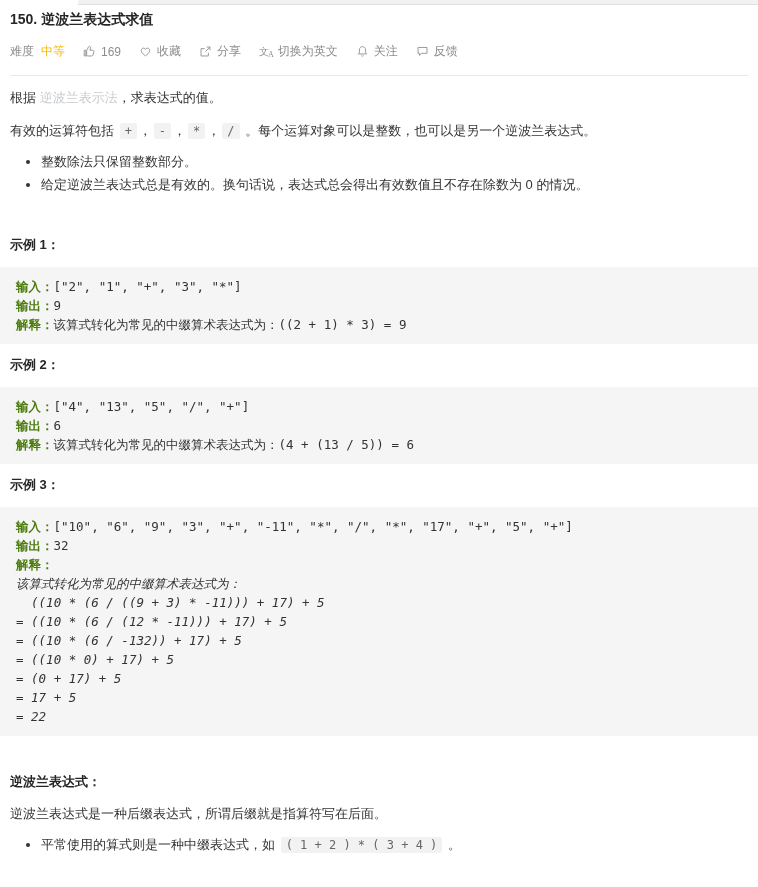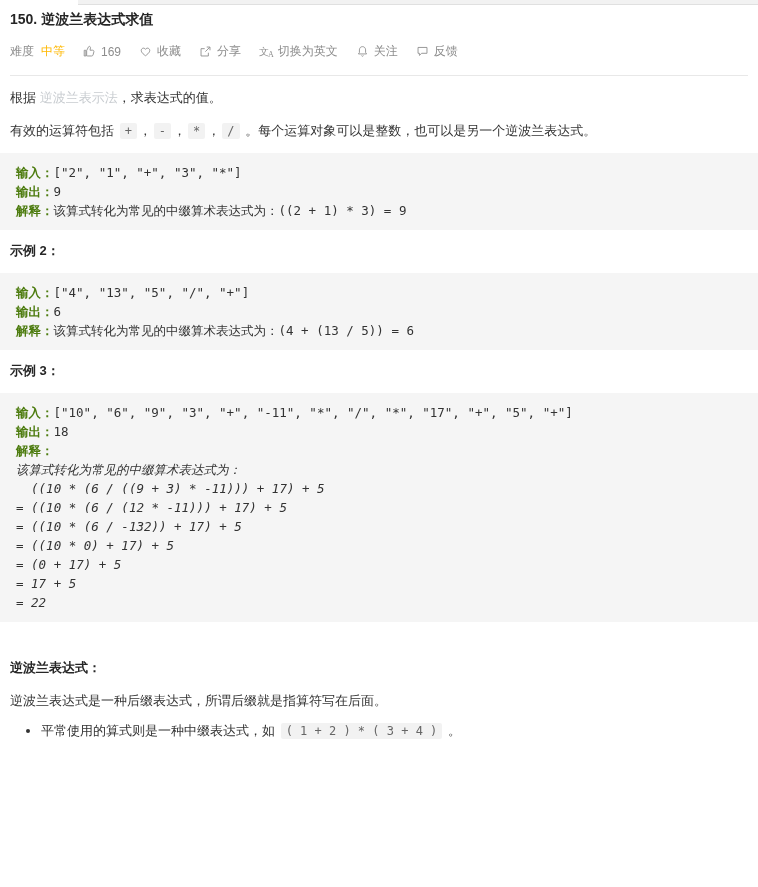--- a/index.html
+++ b/index.html
@@ -114,38 +114,43 @@
       <span>反馈</span>
     </span>
   </div>
 
   <hr class="divider">
 
   <p class="desc-p"><span>根据 </span><a class="link">逆波兰表示法</a><span>，求表达式的值。</span></p>
 
   <p class="desc-p"><span>有效的运算符包括 </span><code class="chip">+</code><span>，</span><code class="chip">-</code><span>，</span><code class="chip">*</code><span>，</span><code class="chip">/</code><span> 。每个运算对象可以是整数，也可以是另一个逆波兰表达式。</span></p>
 
+  <ul>
+    <li>整数除法只保留整数部分。</li>
+    <li>给定逆波兰表达式总是有效的。换句话说，表达式总会得出有效数值且不存在除数为 0 的情况。</li>
+  </ul>
 
+  <p class="sec-heading ex-heading-first">示例 1：</p>
   <div class="example-pre">
     <div class="code-line"><span class="b">输入：</span><span>["2", "1", "+", "3", "*"]</span></div>
     <div class="code-line"><span class="b">输出：</span><span>9</span></div>
     <div class="code-line"><span class="b">解释：</span><span>该算式转化为常见的中缀算术表达式为：((2 + 1) * 3) = 9</span></div>
   </div>
 
   <p class="sec-heading ex-heading">示例 2：</p>
   <div class="example-pre">
     <div class="code-line"><span class="b">输入：</span><span>["4", "13", "5", "/", "+"]</span></div>
     <div class="code-line"><span class="b">输出：</span><span>6</span></div>
     <div class="code-line"><span class="b">解释：</span><span>该算式转化为常见的中缀算术表达式为：(4 + (13 / 5)) = 6</span></div>
   </div>
 
   <p class="sec-heading ex-heading">示例 3：</p>
   <div class="example-pre">
     <div class="code-line"><span class="b">输入：</span><span>["10", "6", "9", "3", "+", "-11", "*", "/", "*", "17", "+", "5", "+"]</span></div>
-    <div class="code-line"><span class="b">输出：</span><span>18</span></div>
+    <div class="code-line"><span class="b">输出：</span><span>32</span></div>
     <div class="code-line"><span class="b">解释：</span><span></span></div>
     <div class="pre-body">该算式转化为常见的中缀算术表达式为：
   ((10 * (6 / ((9 + 3) * -11))) + 17) + 5
 = ((10 * (6 / (12 * -11))) + 17) + 5
 = ((10 * (6 / -132)) + 17) + 5
 = ((10 * 0) + 17) + 5
 = (0 + 17) + 5
 = 17 + 5
 = 22</div>
   </div>

